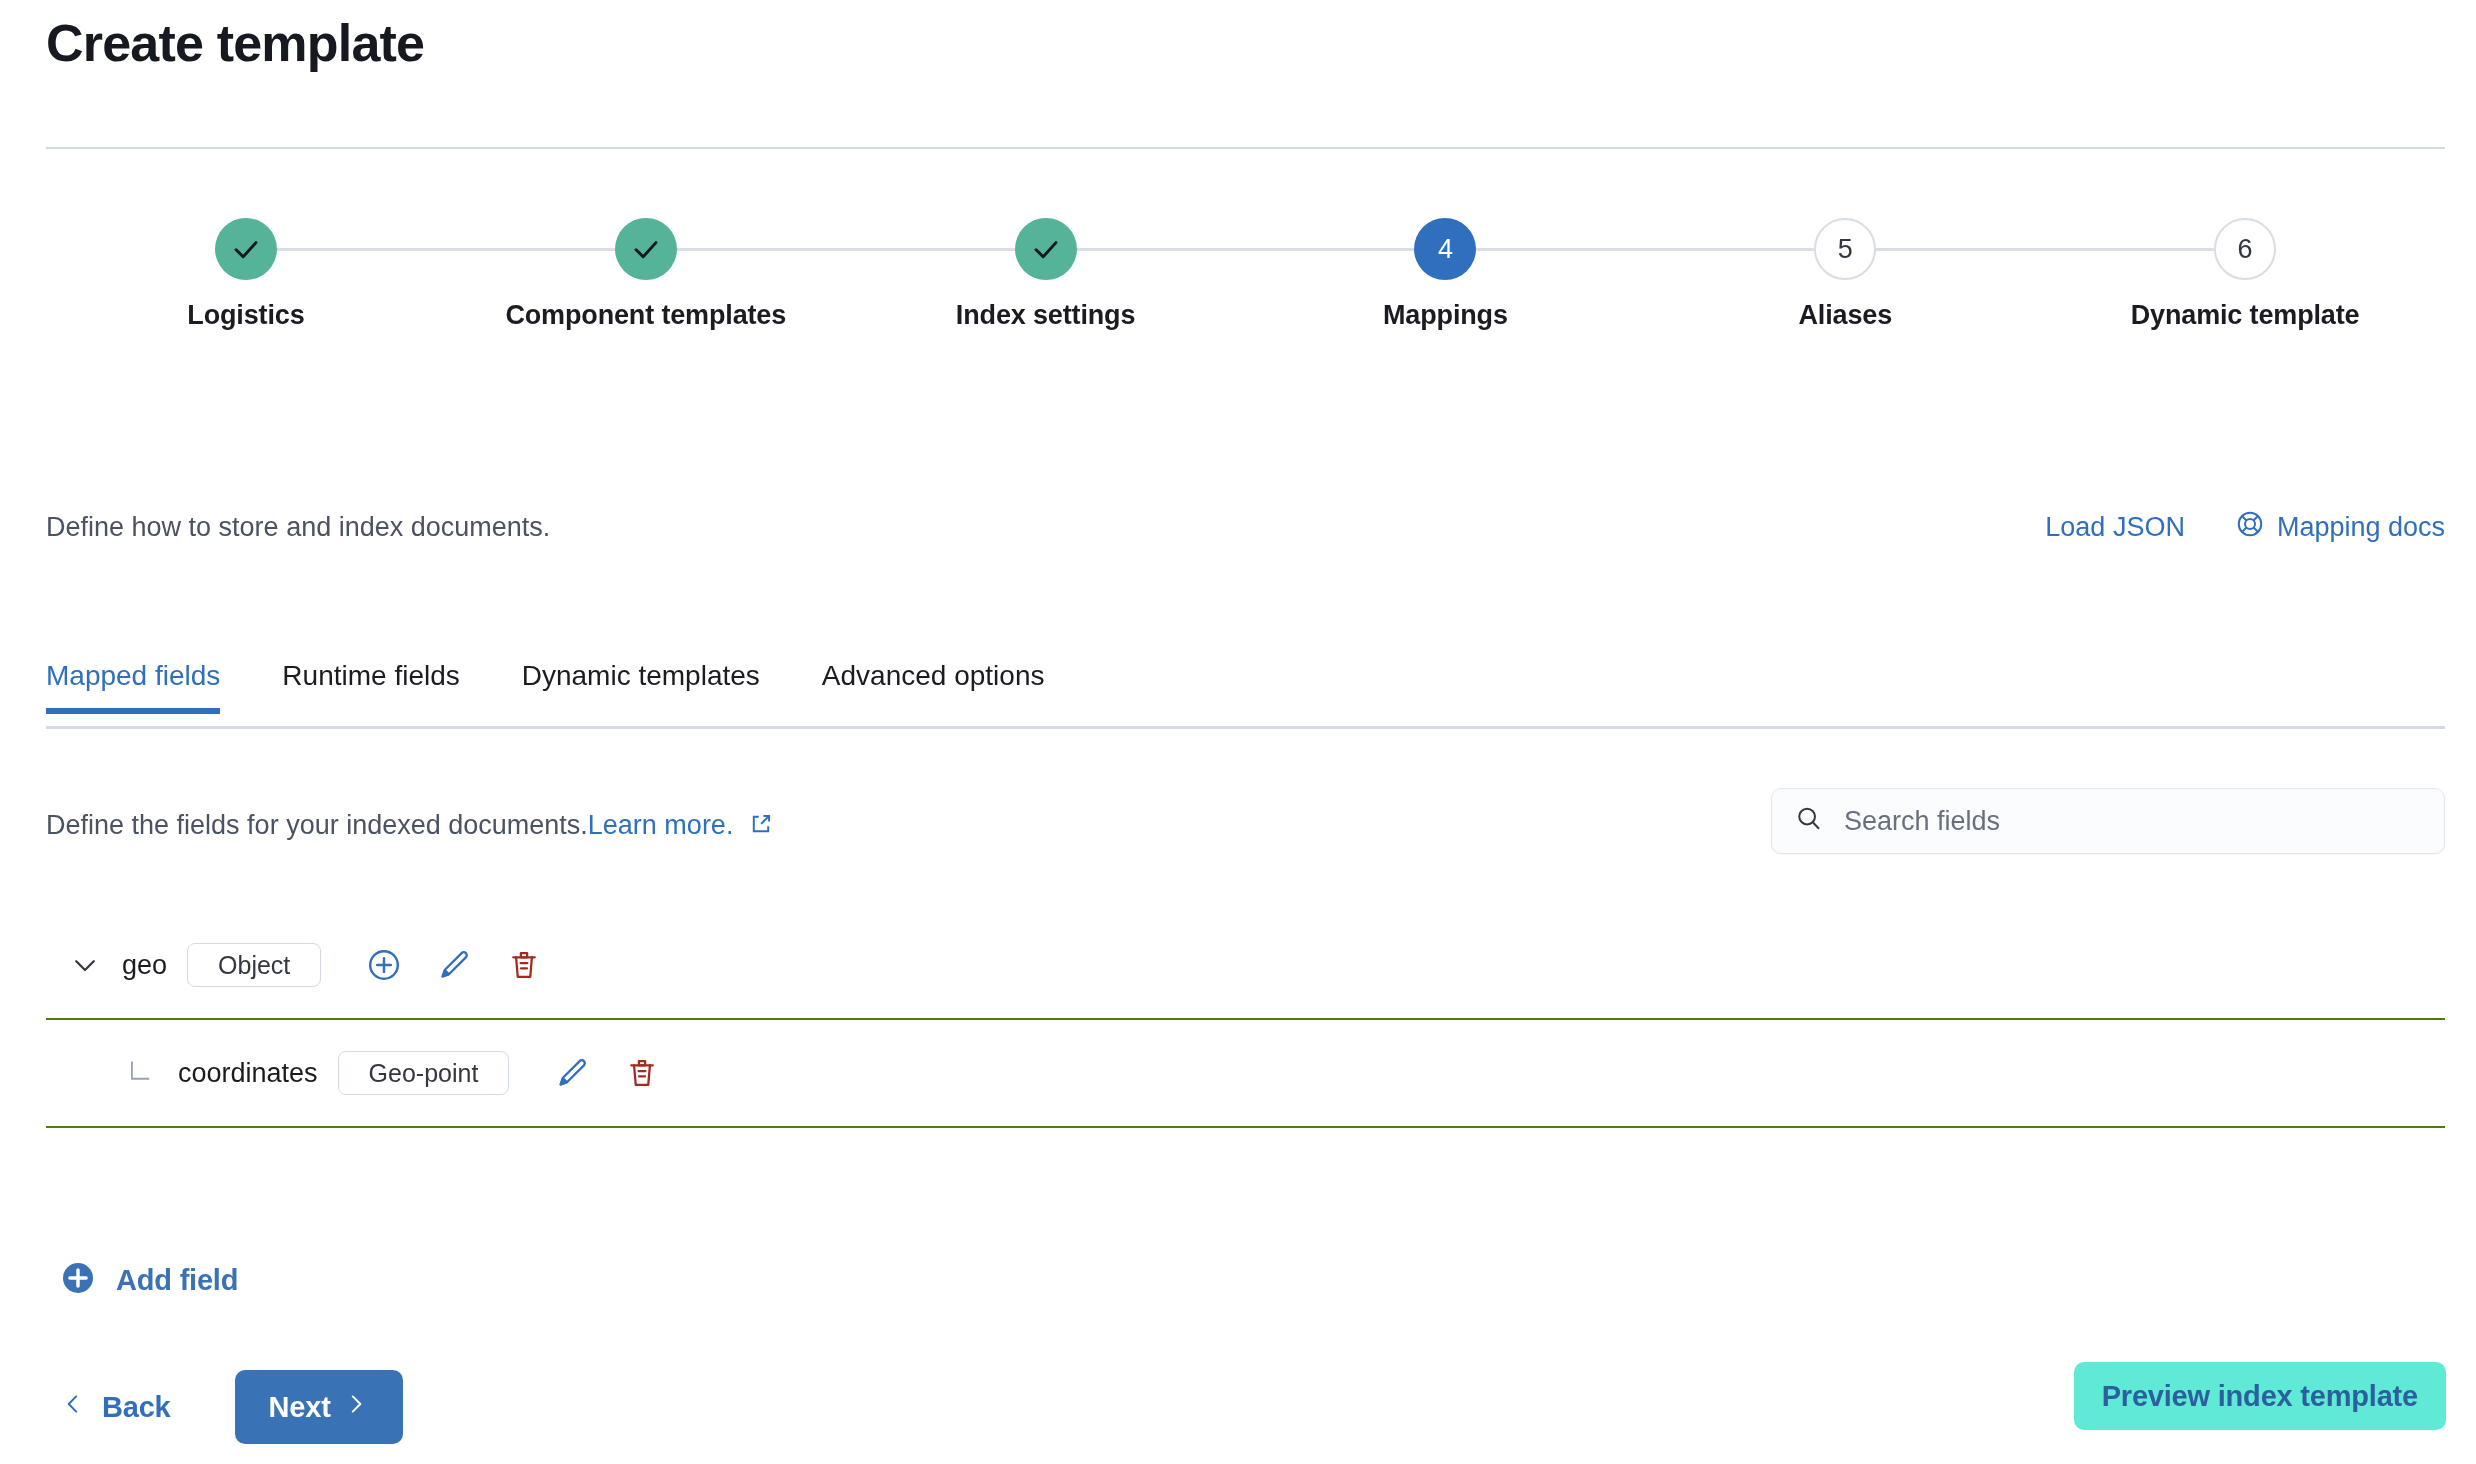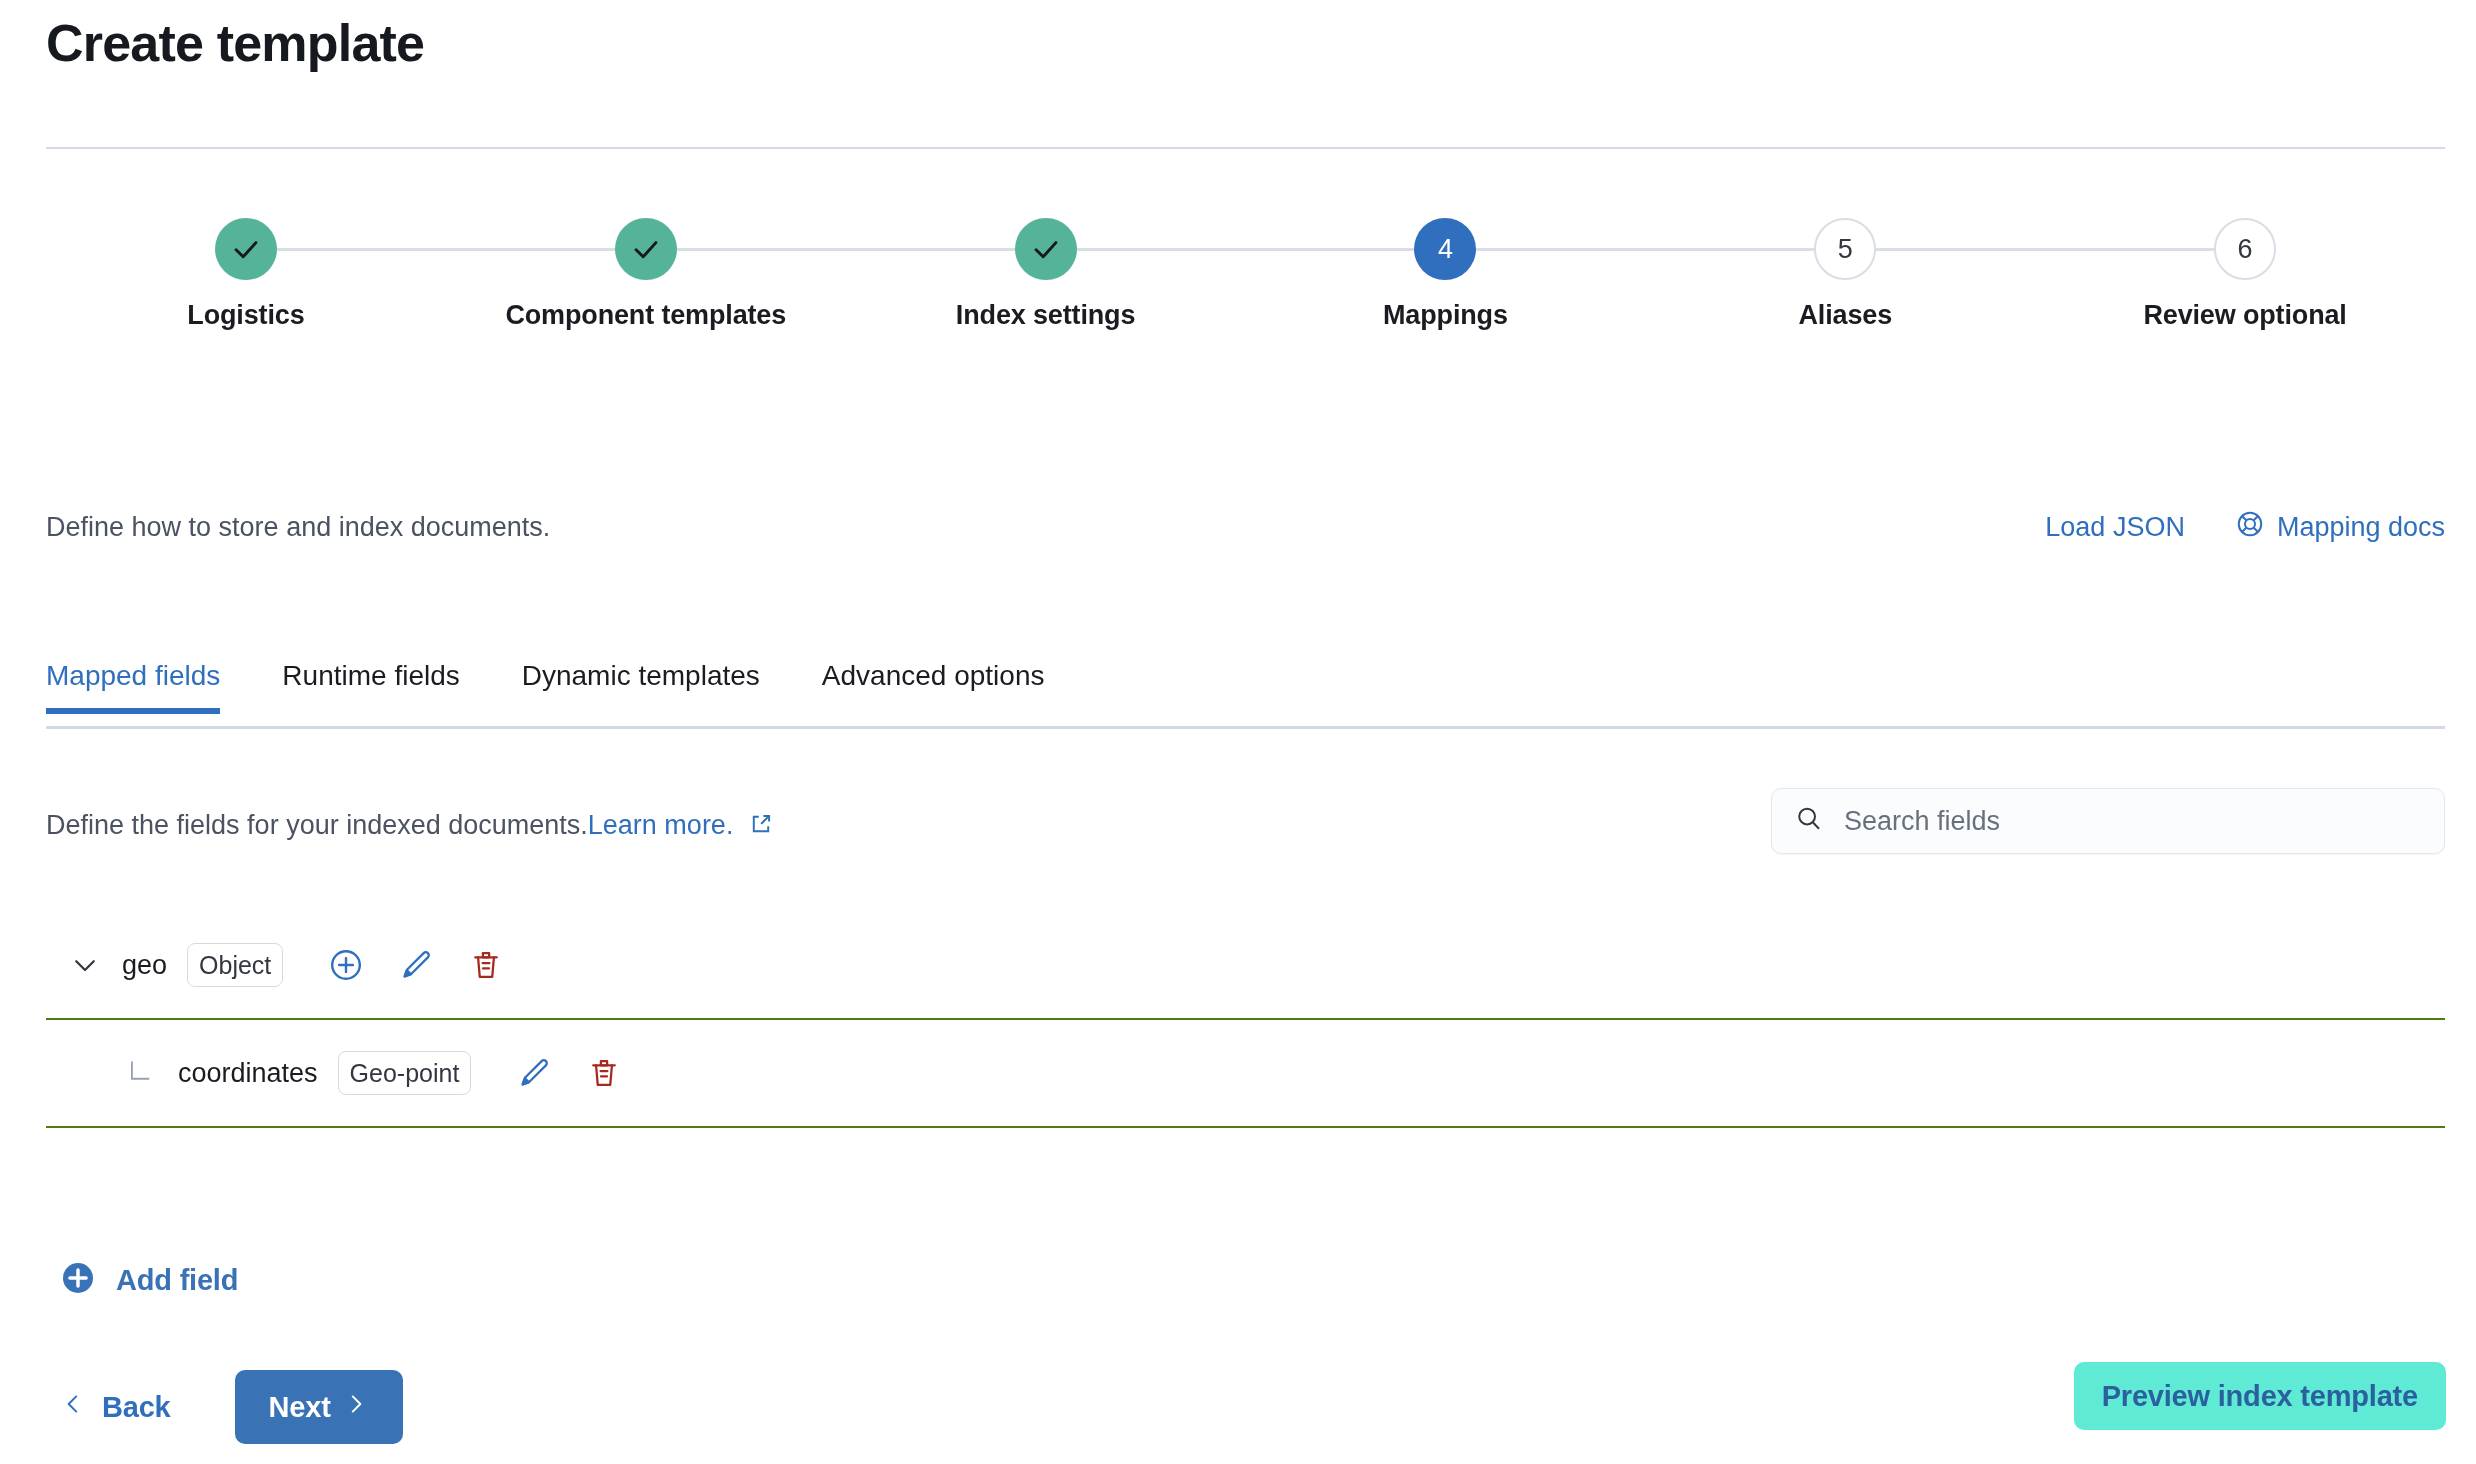--- a/index.html
+++ b/index.html
@@ -223,21 +223,21 @@
   .field-name {
     font-size: 27px;
     color: #1a1c21;
     margin-right: 20px;
     white-space: nowrap;
   }
   .type-badge {
     display: inline-flex;
     align-items: center;
     height: 44px;
-    padding: 0 11px;
+    padding: 0 30px;
     border: 1px solid #d3dae6;
     border-radius: 8px;
     background: #ffffff;
     font-size: 25px;
     color: #343741;
     white-space: nowrap;
   }
   .row-actions {
     display: flex;
     align-items: center;
@@ -376,21 +376,21 @@
       <div class="step" style="left: 1597.25px;">
         <div class="step-circle todo">
           <span class="num">5</span>
         </div>
         <div class="step-label">Aliases</div>
       </div>
       <div class="step" style="left: 1997.08px;">
         <div class="step-circle todo">
           <span class="num">6</span>
         </div>
-        <div class="step-label">Review optional</div>
+        <div class="step-label">Dynamic template</div>
       </div>
     </div>
 
   <div class="section-head">
     <div class="section-sub">Define how to store and index documents.</div>
     <div class="head-links">
       <span class="link-blue">
         <span>Load JSON</span>
       </span>
       <span class="link-blue">

